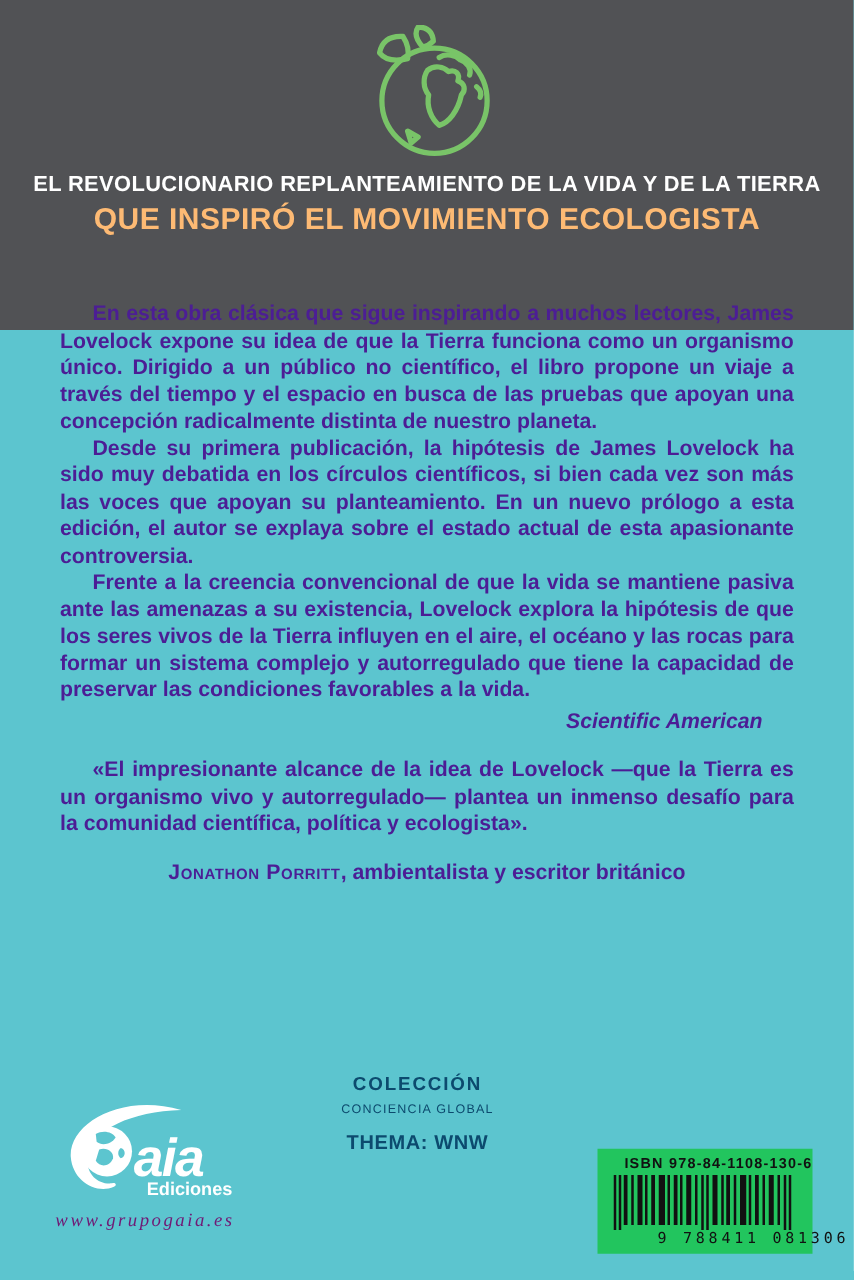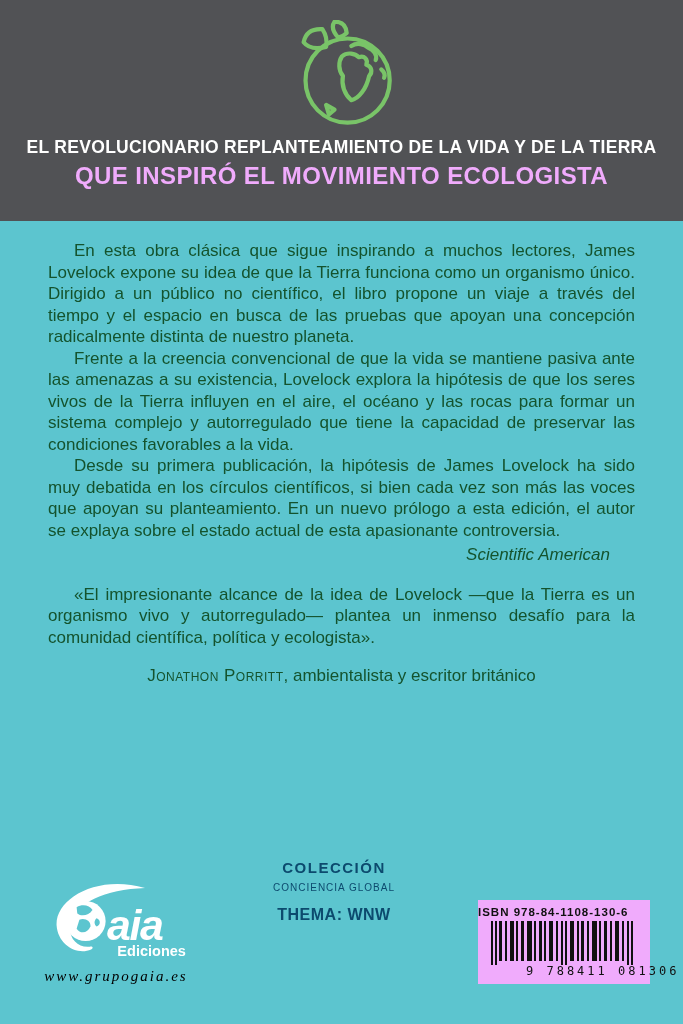--- a/index.html
+++ b/index.html
@@ -6,46 +6,47 @@
   .cover{
     position:relative;
     width:683px;height:1024px;
     overflow:hidden;
     background:#5cc5cf;
     font-family:"Liberation Sans", sans-serif;
   }
   
   .header{
     position:absolute;top:0;left:0;
-    width:683px;height:221px;
+    width:683px;height:264px;
     background:#515255;
     text-align:center;
   }
   .earth-icon{display:block;margin:20px auto 6px auto;}
   .tagline{
     color:#ffffff;
     font-size:17.5px;font-weight:bold;
     letter-spacing:.3px;
     line-height:22px;
   }
   .headline{
-    color:#f0abfc;
+    color:#fdba74;
     font-size:24px;font-weight:bold;
     letter-spacing:.4px;
     line-height:30px;
     margin-top:3px;
   }
   
   .bodytext{
     position:absolute;top:240px;left:48px;
     width:587px;
-    color:#14532d;
+    color:#4c1d95;
     font-size:17px;
     line-height:21.5px;
     text-align:justify;
+    font-weight:bold;
   }
   .bodytext p{margin:0;text-indent:26px;}
   .quote1{margin-top:34px !important;}
   .quote2{margin-top:18px !important;}
   .quote-source{
     text-align:right;
     font-style:italic;
     margin:3px 25px 0 0;
   }
   .attribution{
@@ -54,21 +55,21 @@
     text-indent:0;
   }
   .smallcaps{font-variant:small-caps;letter-spacing:.5px;}
   
   .footer{
     position:absolute;left:0;bottom:0;
     width:683px;height:180px;
   }
   .publisher{position:absolute;left:36px;top:34px;width:160px;text-align:center;}
   .publisher-url{
-    color:#000000;
+    color:#701a75;
     font-family:"Liberation Serif", serif;
     font-style:italic;
     font-size:15px;
     letter-spacing:2px;
     margin-top:4px;
     white-space:nowrap;
   }
   .collection{
     position:absolute;left:244px;top:14px;width:180px;
     color:#0c4a6e;text-align:center;
@@ -76,24 +77,24 @@
   .collection-line1{font-size:15px;font-weight:bold;letter-spacing:1.5px;line-height:20px;}
   .collection-line2{font-size:10px;font-weight:normal;letter-spacing:1px;line-height:20px;}
   .topics-box{
     margin:8px 4px 0 4px;
     border:1.5px solid #ffffff;
     padding:7px 4px;
   }
   .topic{font-size:16px;line-height:21px;font-weight:normal;}
   .thema{margin-top:8px;font-size:16px;font-weight:bold;letter-spacing:.5px;}
   .barcode-box{
-    position:absolute;left:478px;top:56px;
+    position:absolute;left:478px;top:75px;
     width:172px;height:84px;
-    background:#f0abfc;
-    text-align:left;
+    background:#22c55e;
+    text-align:right;
   }
   .isbn-label{
     color:#111;
     font-size:11.5px;
     font-weight:bold;
     letter-spacing:1px;
     margin-top:6px;
     white-space:nowrap;
   }
   .bars{display:block;margin:3px auto 0 auto;}
@@ -123,22 +124,22 @@
       <path d="M 72 27 C 78 23 86 25 90 29 C 96 31 100 37 98 42"></path>
       <path d="M 104 52 q 5 4 3 9"></path>
       <path d="M 45 90 l 9 5 -6 5 z"></path>
     </svg>
     <div class="tagline">EL REVOLUCIONARIO REPLANTEAMIENTO DE LA VIDA Y DE LA TIERRA</div>
     <div class="headline">QUE INSPIRÓ EL MOVIMIENTO ECOLOGISTA</div>
   </header>
 
   <main class="bodytext">
     <p>En esta obra clásica que sigue inspirando a muchos lectores, James Lovelock expone su idea de que la Tierra funciona como un organismo único. Dirigido a un público no científico, el libro propone un viaje a través del tiempo y el espacio en busca de las pruebas que apoyan una concepción radicalmente distinta de nuestro planeta.</p>
+    <p>Desde su primera publicación, la hipótesis de James Lovelock ha sido muy debatida en los círculos científicos, si bien cada vez son más las voces que apoyan su planteamiento. En un nuevo prólogo a esta edición, el autor se explaya sobre el estado actual de esta apasionante controversia.</p>
     <p>Frente a la creencia convencional de que la vida se mantiene pasiva ante las amenazas a su existencia, Lovelock explora la hipótesis de que los seres vivos de la Tierra influyen en el aire, el océano y las rocas para formar un sistema complejo y autorregulado que tiene la capacidad de preservar las condiciones favorables a la vida.</p>
-    <p>Desde su primera publicación, la hipótesis de James Lovelock ha sido muy debatida en los círculos científicos, si bien cada vez son más las voces que apoyan su planteamiento. En un nuevo prólogo a esta edición, el autor se explaya sobre el estado actual de esta apasionante controversia.</p>
 
     <div class="quote-source">Scientific American</div>
 
     <p class="quote2">«El impresionante alcance de la idea de Lovelock —que la Tierra es un organismo vivo y autorregulado— plantea un inmenso desafío para la comunidad científica, política y ecologista».</p>
     <div class="attribution">
       <span class="smallcaps">Jonathon Porritt</span><span>, ambientalista y escritor británico</span>
     </div>
   </main>
 
   <footer class="footer">

